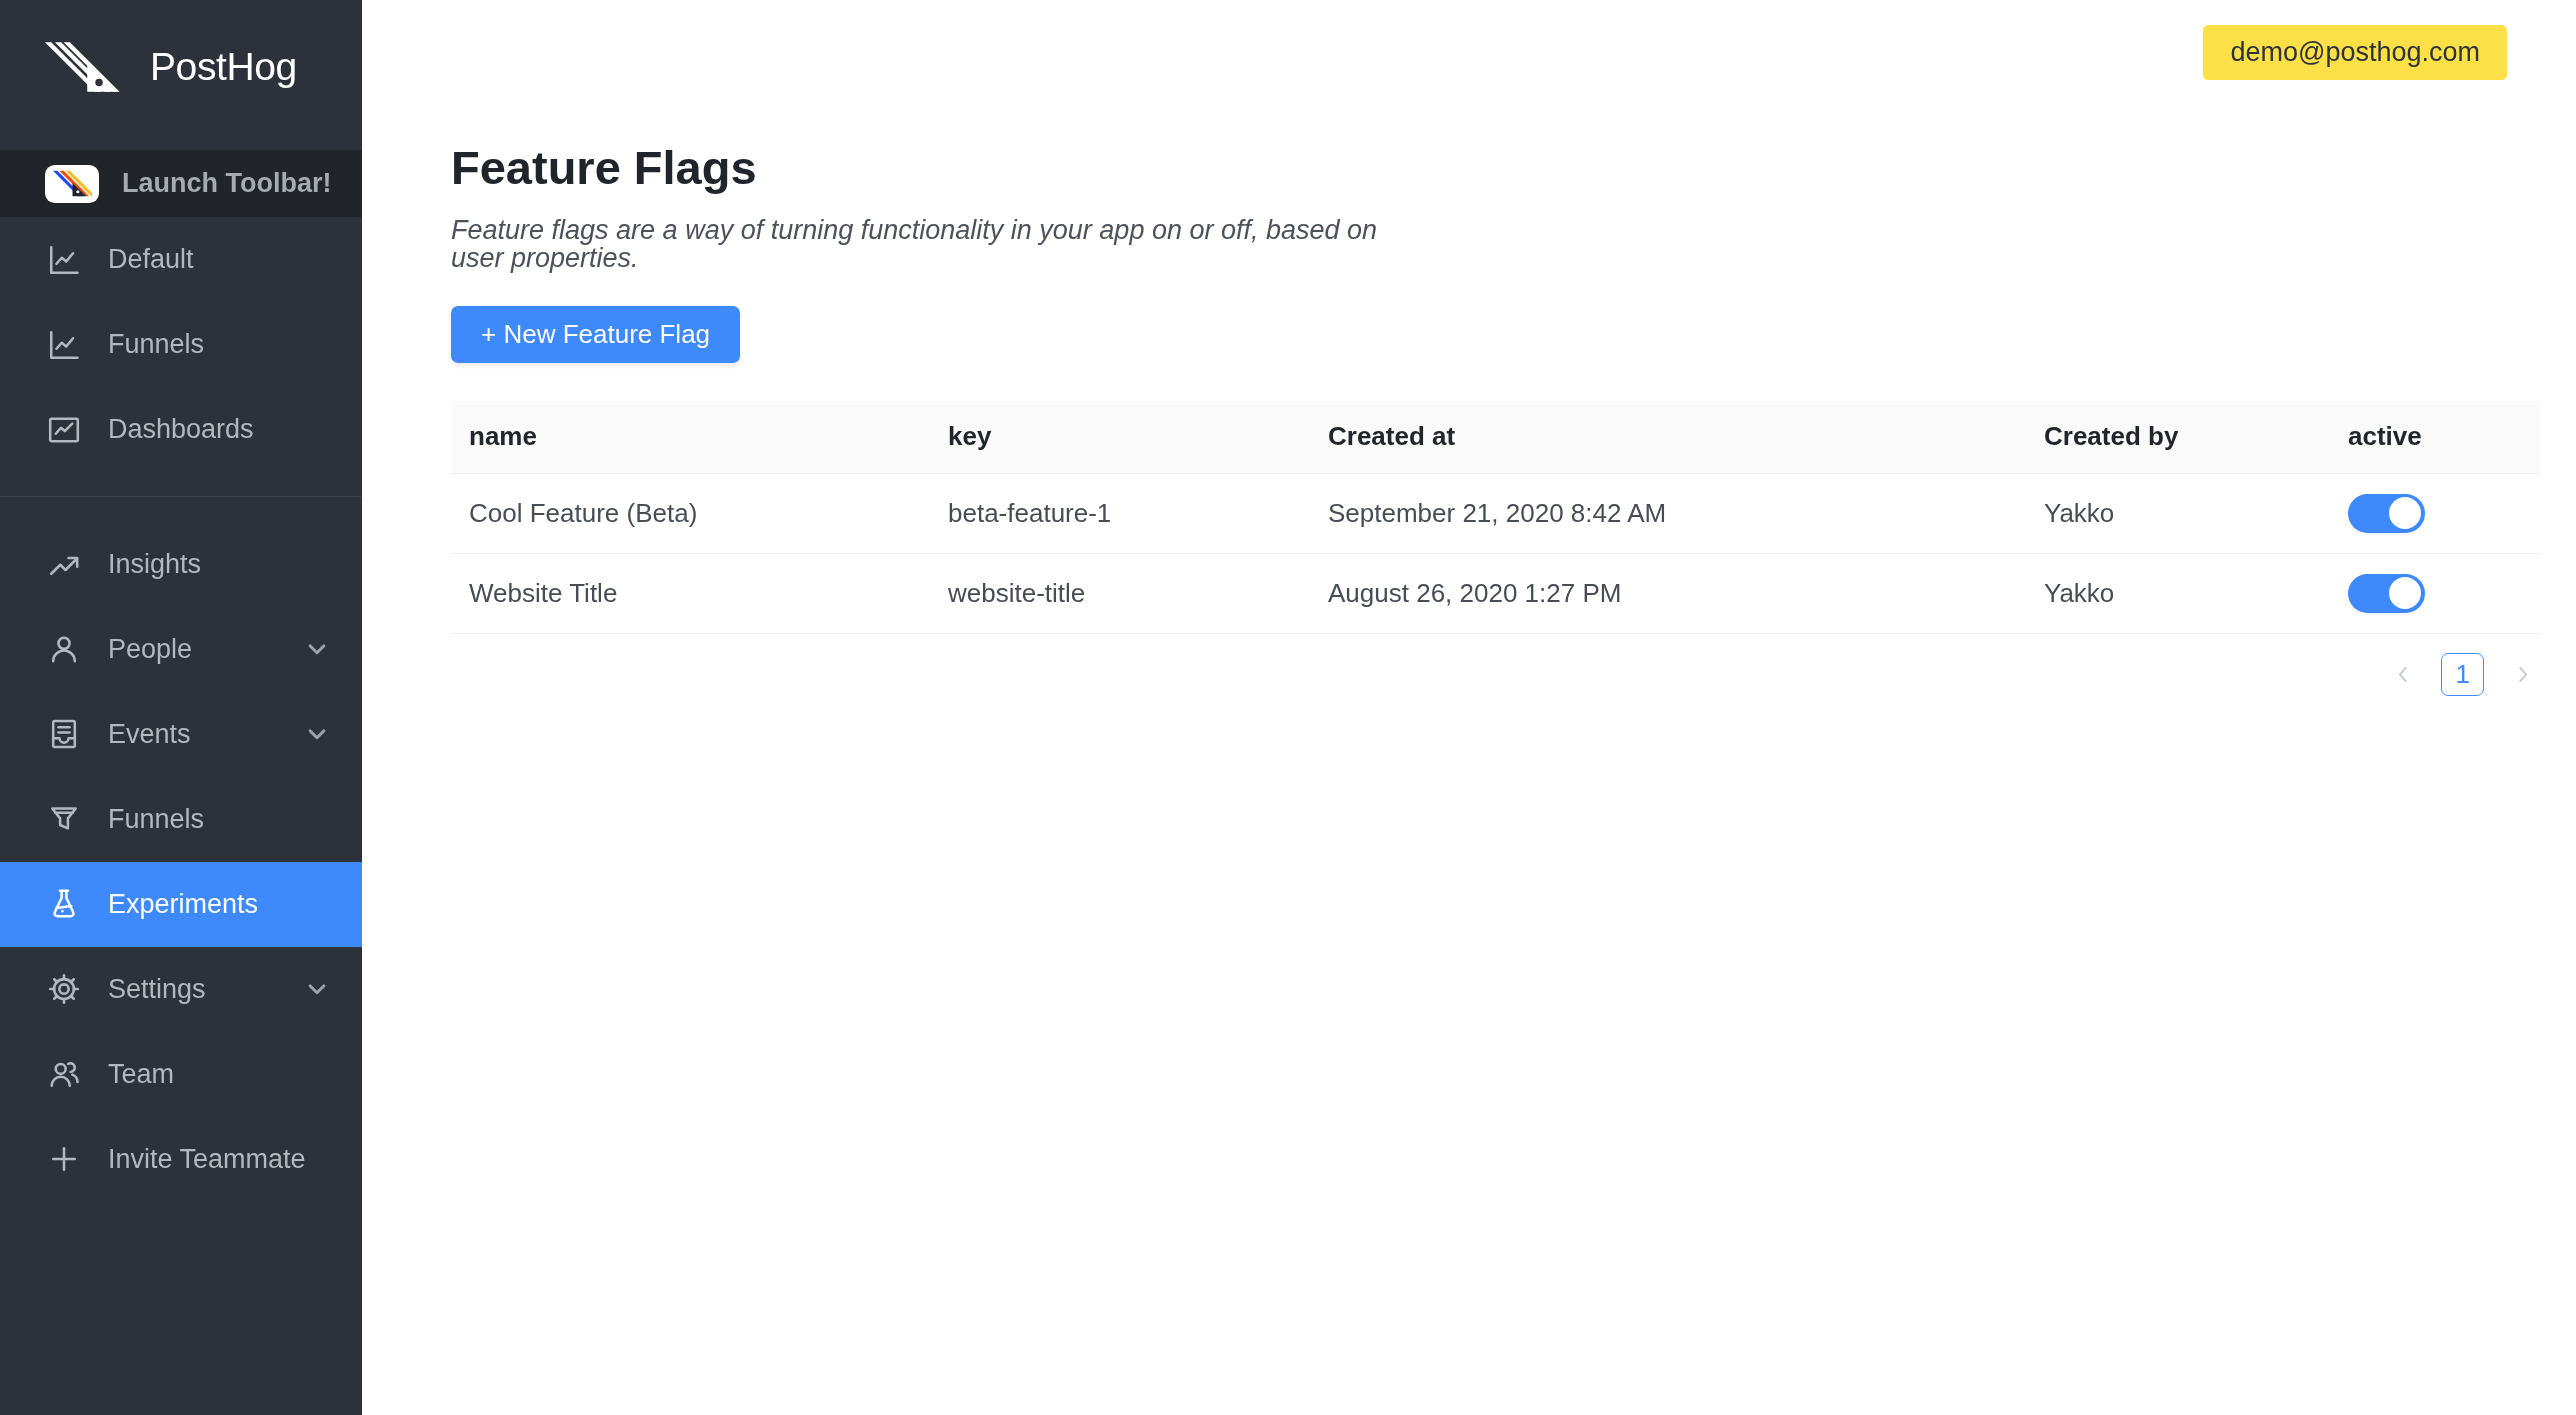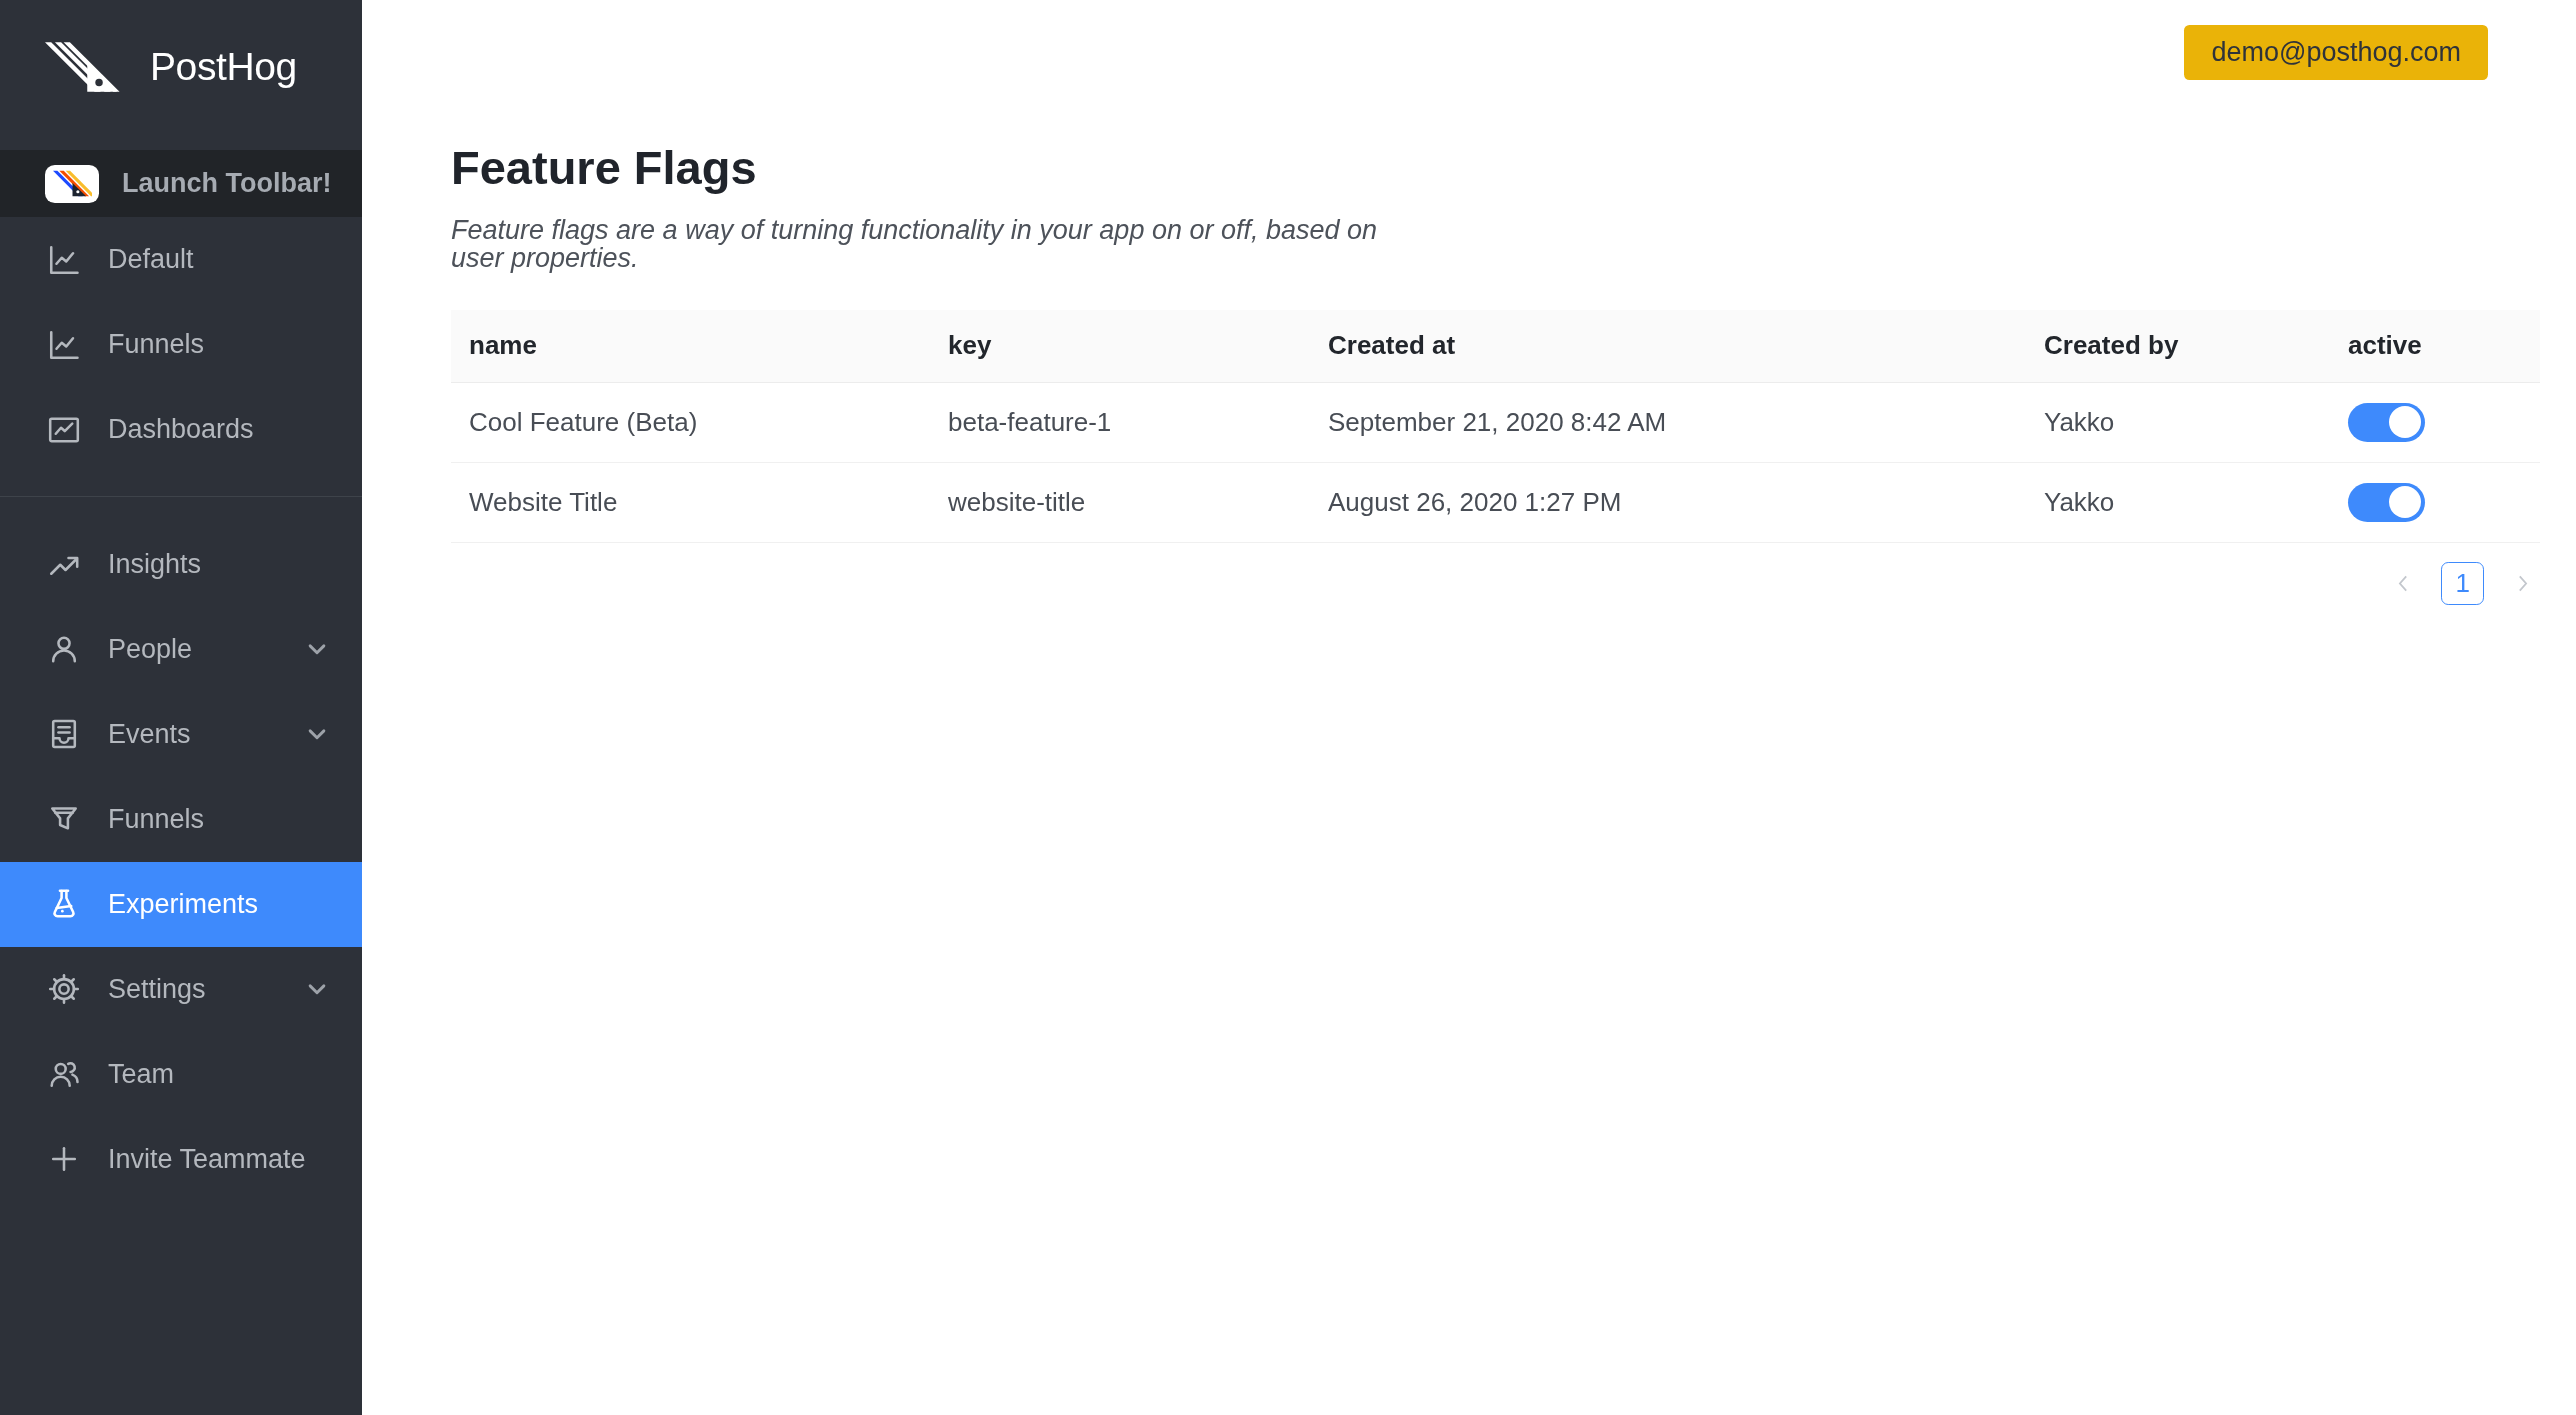--- a/index.html
+++ b/index.html
@@ -24,22 +24,22 @@
   .nav{padding-top:0;display:flex;flex-direction:column;}
   .nav-item{height:85px;display:flex;align-items:center;padding:0 30px 0 45px;gap:25px;color:var(--sidebar-text);cursor:pointer;}
   .nav-item .nav-icon{width:38px;height:38px;display:flex;align-items:center;justify-content:center;flex:none;}
   .nav-label{font-size:27px;white-space:nowrap;}
   .nav-chevron{margin-left:auto;display:flex;align-items:center;color:#9da2a9;}
   .nav-item.active{background:var(--accent);color:#fff;}
   .nav-divider{height:0.9px;background:#3e434a;margin:24px 0 25px 0;}
 
   
   .main{flex:1;position:relative;background:#fff;}
-  .email-badge{position:absolute;top:25px;right:88px;height:55px;display:flex;align-items:center;
-    padding:0 27px;background:#eab308;border-radius:5.4px;font-size:27px;color:#2f333a;cursor:pointer;}
+  .email-badge{position:absolute;top:25px;right:69px;height:55px;display:flex;align-items:center;
+    padding:0 27px;background:#fde047;border-radius:5.4px;font-size:27px;color:#2f333a;cursor:pointer;}
   .content{padding:141px 0 0 89px;width:2179px;}
   .page-title{font-size:47px;line-height:54px;font-weight:700;color:#20242b;margin:0;}
   .page-desc{margin-top:21px;font-style:italic;font-size:27px;line-height:28px;color:#4d525a;max-width:984px;}
   .new-flag-btn{margin-top:34px;height:57px;padding:0 30px;background:var(--accent);color:#fff;border:none;
     border-radius:7.2px;font-size:26px;font-family:inherit;cursor:pointer;box-shadow:0 2.7px 5.4px rgba(0,0,0,0.08);}
 
   
   table.flags{margin-top:38px;width:2089px;border-collapse:collapse;table-layout:fixed;}
   table.flags th{height:72px;background:#fafafa;text-align:left;font-size:26px;font-weight:600;color:#22262c;
     padding:0 0 0 18px;border-bottom:0.9px solid #ececec;}
@@ -223,20 +223,21 @@
       </nav>
   </aside>
 
   <div class="main">
 
     <div class="email-badge">demo@posthog.com</div>
 
     <div class="content">
       <h1 class="page-title">Feature Flags</h1>
       <div class="page-desc">Feature flags are a way of turning functionality in your app on or off, based on user properties.</div>
+      <button class="new-flag-btn">+ New Feature Flag</button>
 
       <table class="flags">
         <colgroup>
           <col style="width:479px">
             <col style="width:380px">
             <col style="width:716px">
             <col style="width:304px">
             <col style="width:210px">
         </colgroup>
         <thead>

